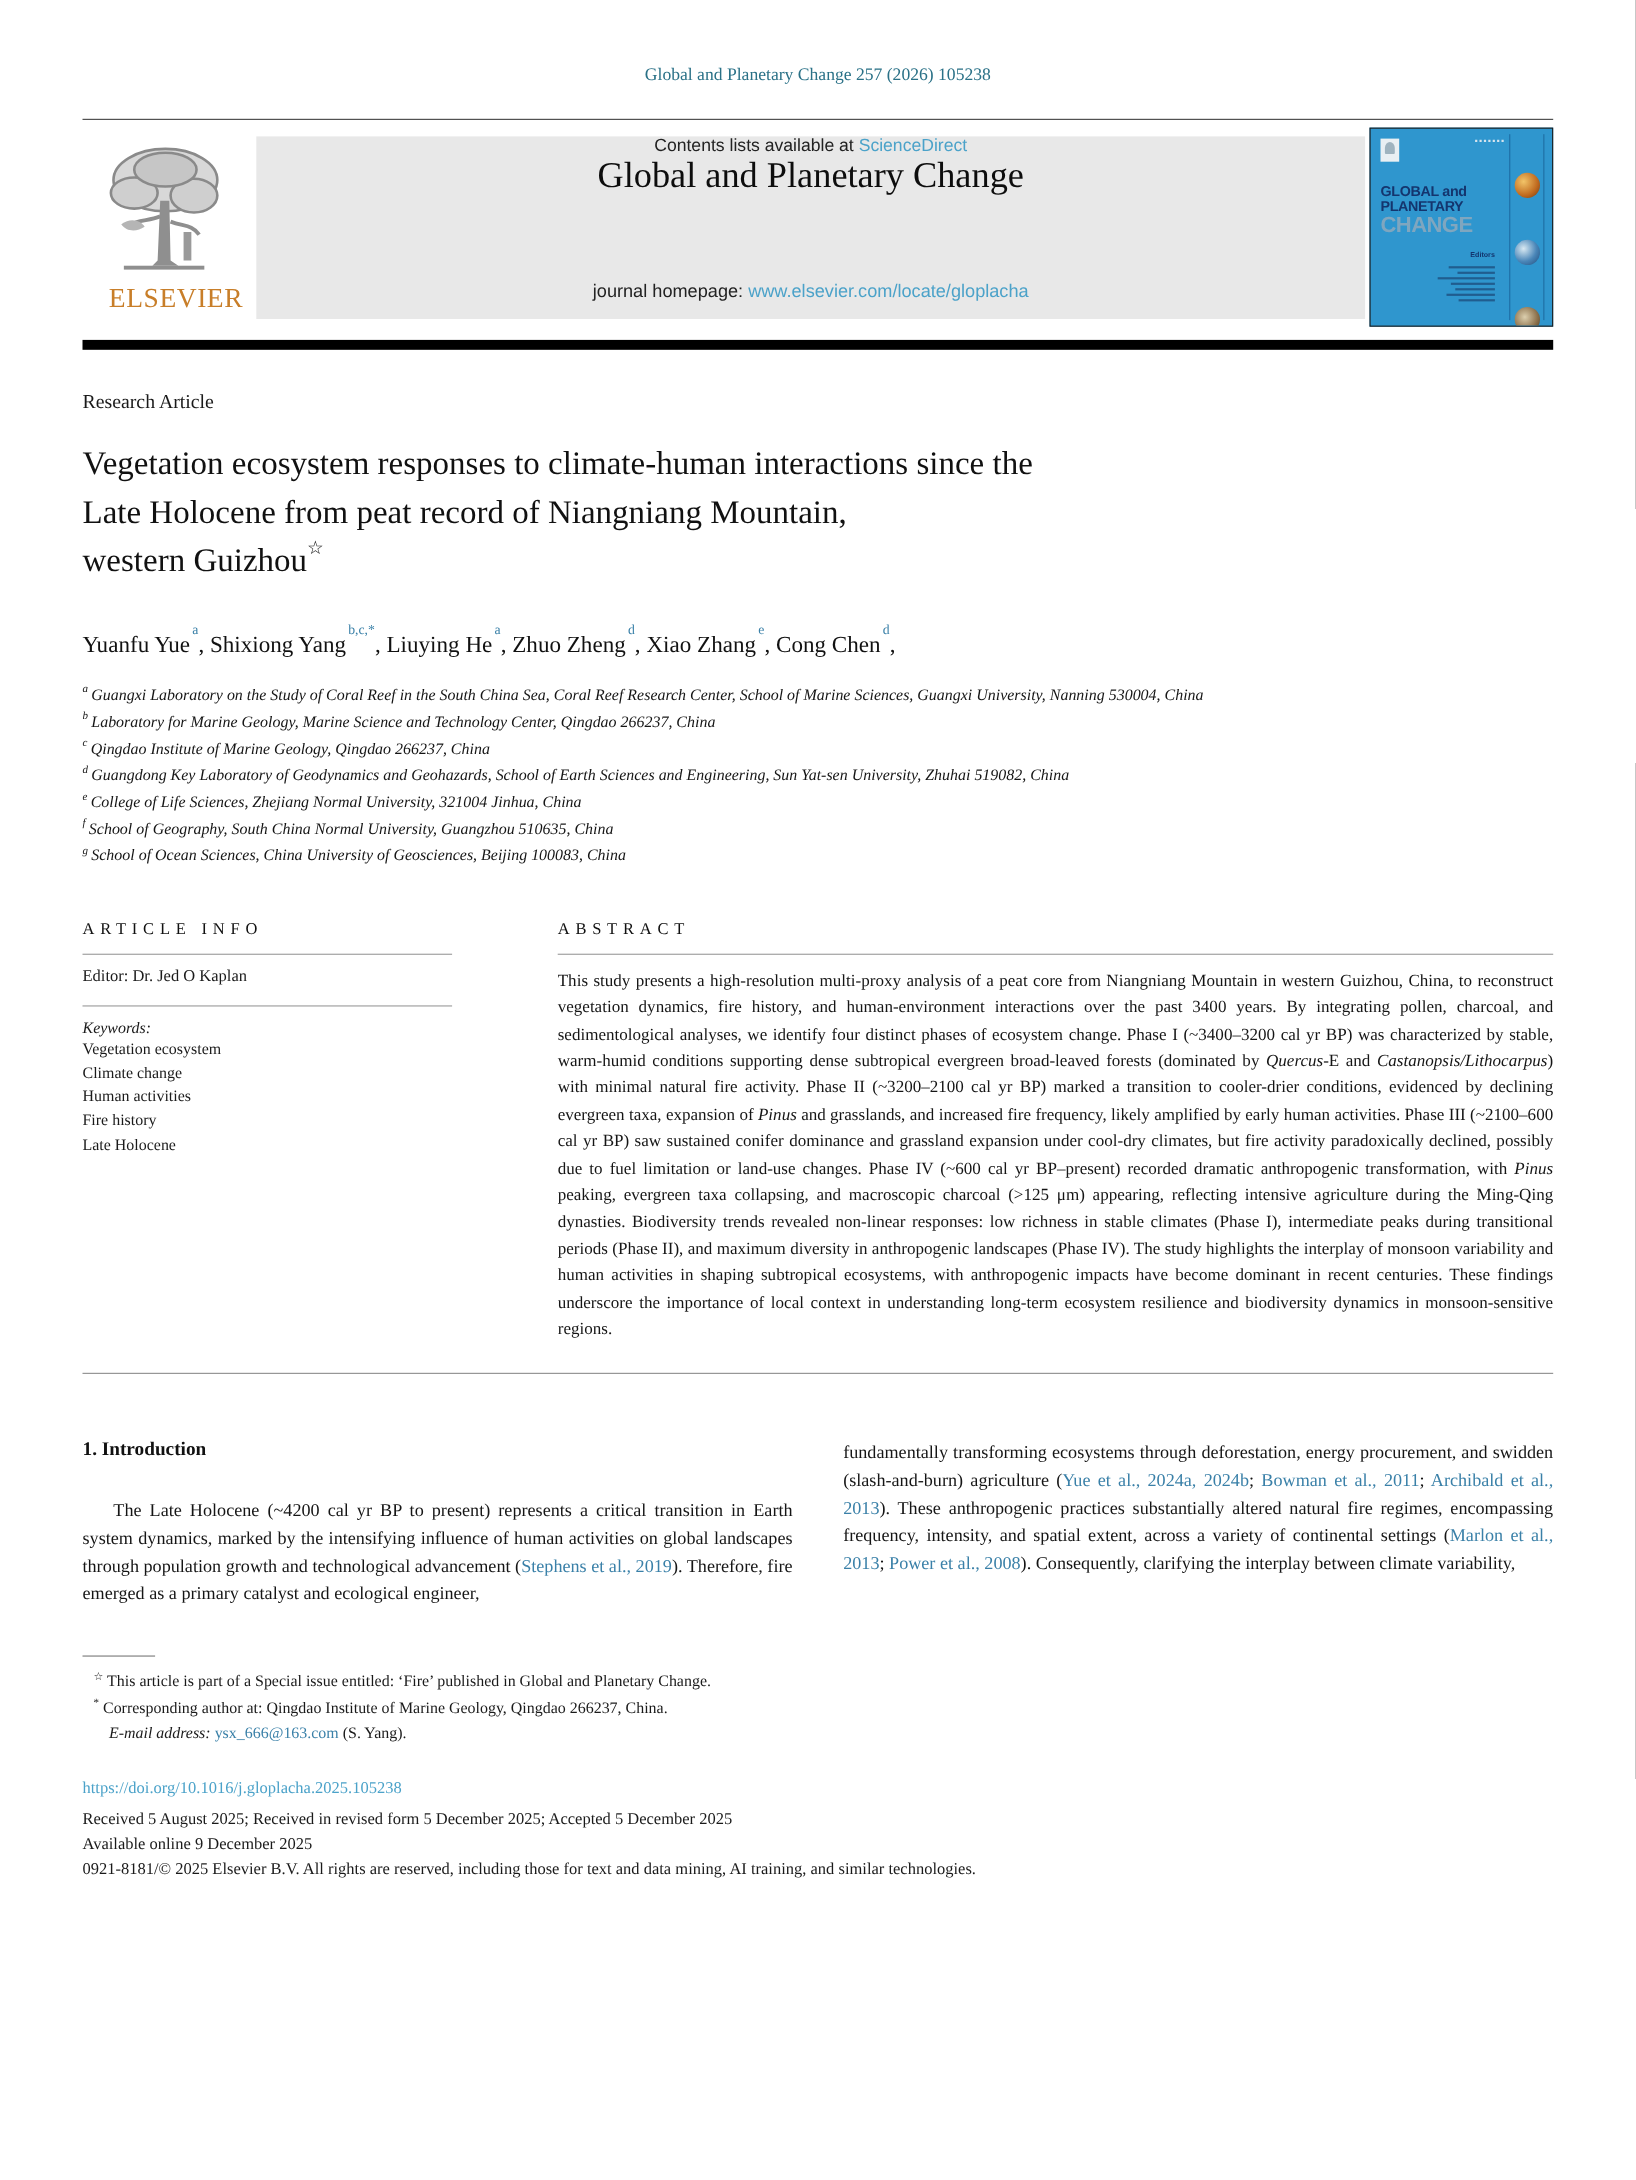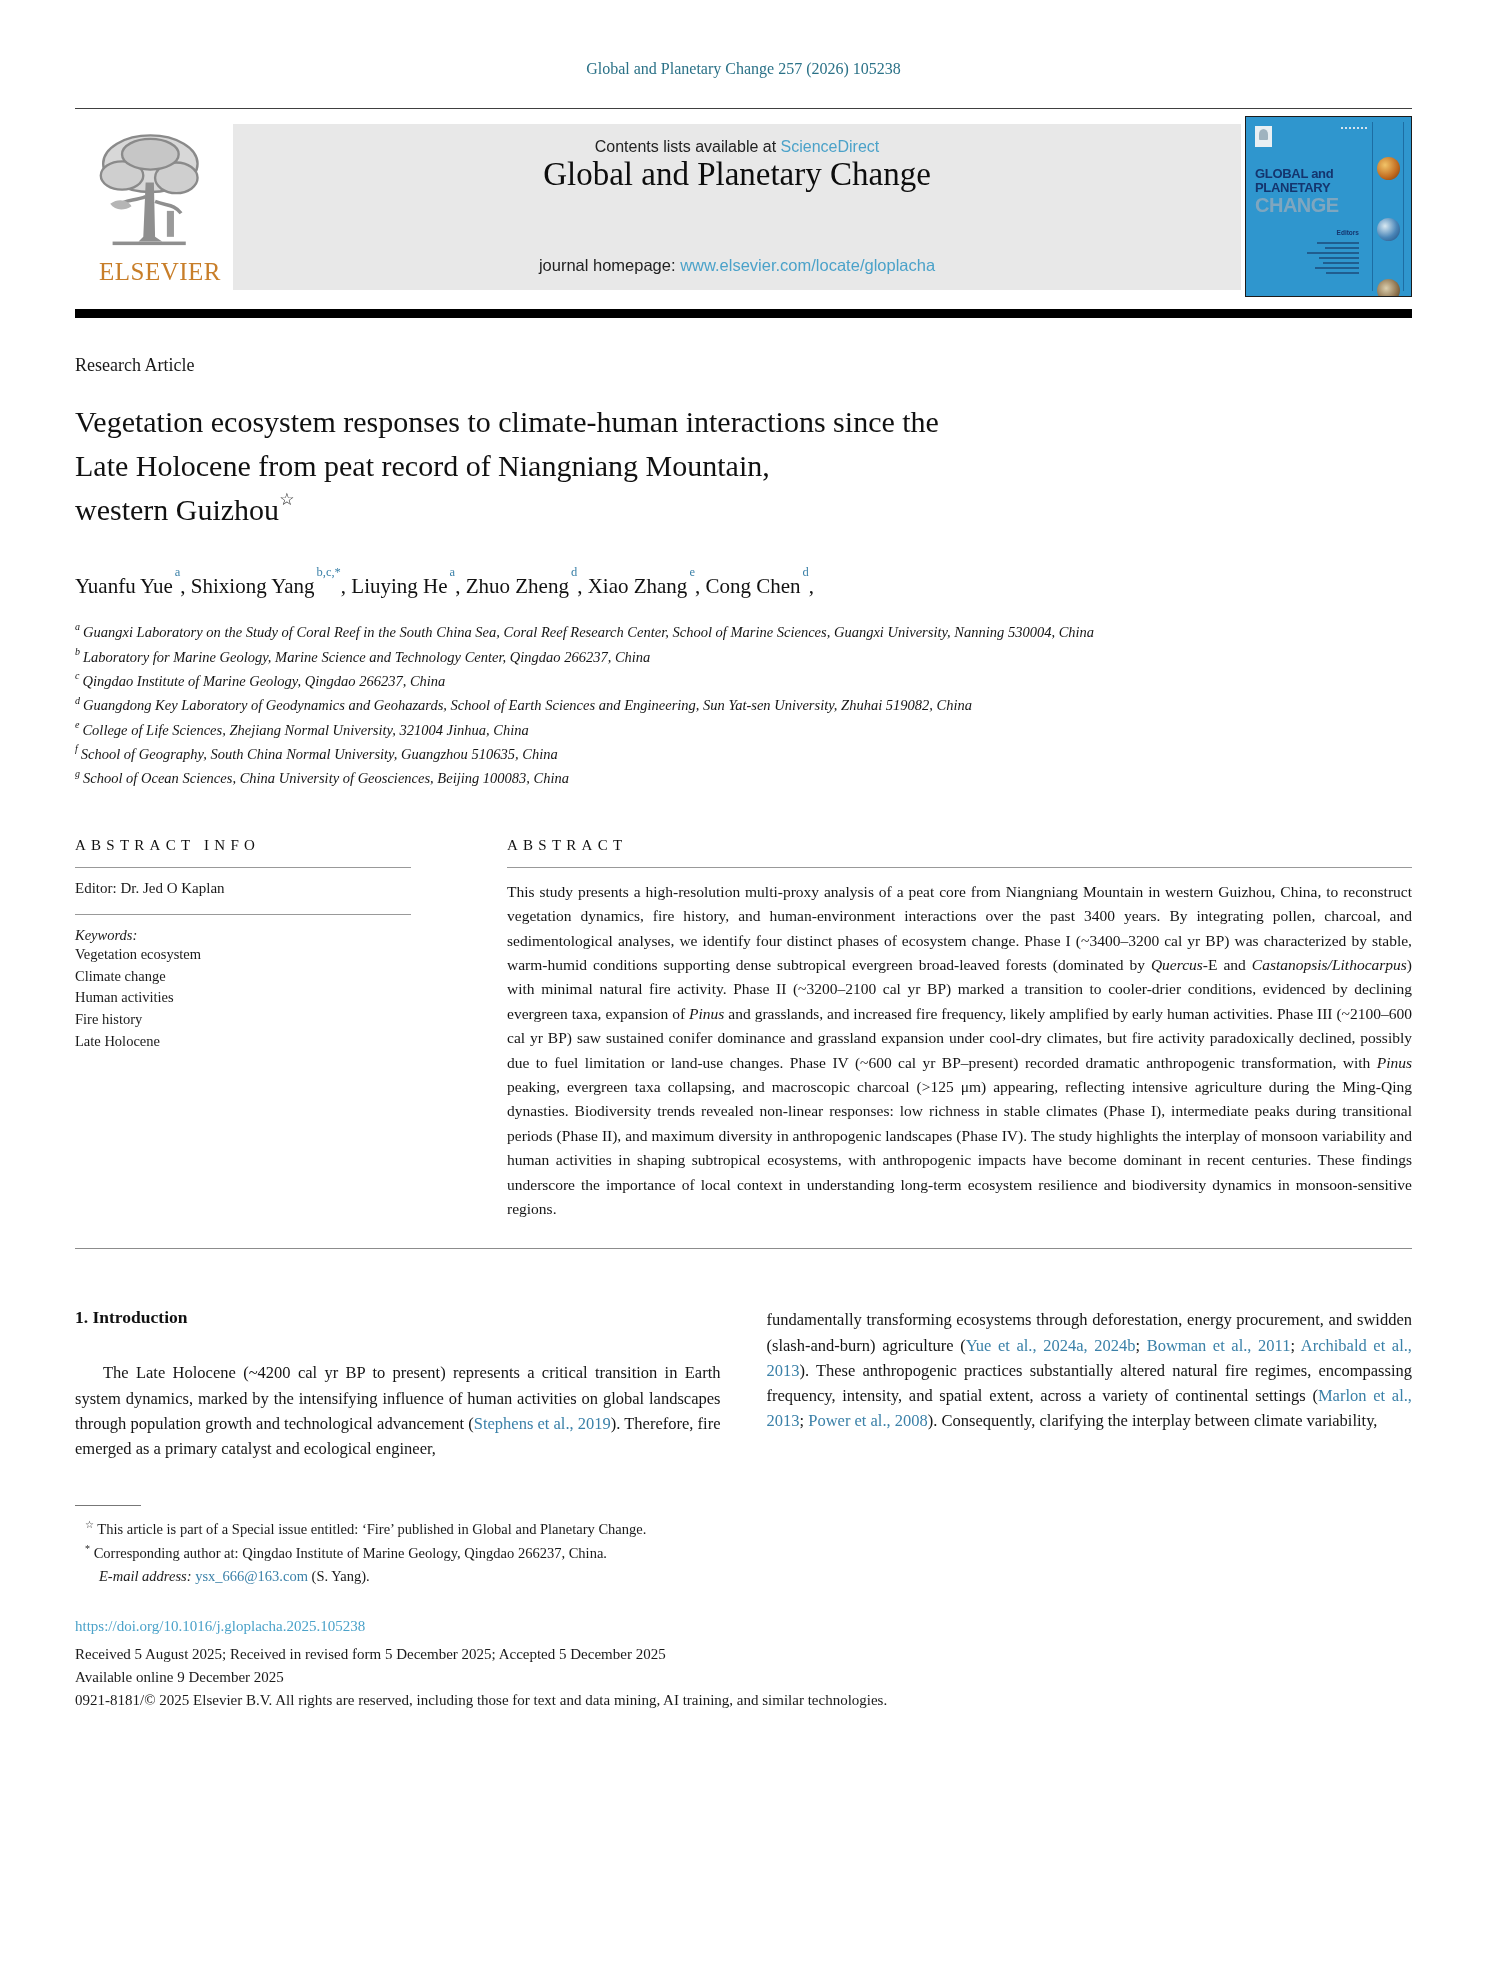--- a/index.html
+++ b/index.html
@@ -16,21 +16,21 @@
   .top-rule { margin:30px 75px 0 75px; border-top:1.5px solid #404040; }
 
   .masthead { margin:15px 75px 0 75px; display:flex; align-items:flex-start; }
   .logo-box { width:146px; height:166px; position:relative; padding-top:4px; }
   .logo-box svg { display:block; margin:0 auto; }
   .elsevier-word { font-size:25px; letter-spacing:0.5px; color:var(--elsevier-orange);
     font-family:"Liberation Serif", serif; text-align:right; margin-top:2px; }
 
   .band { flex:1; height:166px; background:#E8E8E8; position:relative; text-align:center;
     margin-left:12px; }
-  .contents-line { padding-top:14px; font-family:"Liberation Sans", sans-serif; font-size:16px; color:#222; }
+  .contents-line { font-family:"Liberation Sans", sans-serif; font-size:16px; color:#222; }
   .jtitle { font-size:33px; color:#0d0d0d; }
   .homepage-line { position:absolute; bottom:15px; left:0; right:0;
     font-family:"Liberation Sans", sans-serif; font-size:16.5px; color:#222;margin-top:48px; }
 
   .cover { width:167px; height:181px; margin-left:4px; margin-top:-8px; background:var(--cover-blue);
     border:1px solid #1b1b1b; position:relative; overflow:hidden; font-family:"Liberation Sans", sans-serif; }
   .cover-vline1 { position:absolute; top:5px; bottom:5px; right:38px; width:1px; background:#1d6da3; }
   .cover-vline2 { position:absolute; top:5px; bottom:5px; right:7px;  width:1px; background:#1d6da3; }
   .cover-logo { position:absolute; top:9px; left:9px; width:17px; height:21px; background:#e9eff3; }
   .cover-logo i { display:block; margin:3px auto 0 auto; width:9px; height:11px;
@@ -175,21 +175,21 @@
       <div><sup>b</sup>Laboratory for Marine Geology, Marine Science and Technology Center, Qingdao 266237, China</div>
       <div><sup>c</sup>Qingdao Institute of Marine Geology, Qingdao 266237, China</div>
       <div><sup>d</sup>Guangdong Key Laboratory of Geodynamics and Geohazards, School of Earth Sciences and Engineering, Sun Yat-sen University, Zhuhai 519082, China</div>
       <div><sup>e</sup>College of Life Sciences, Zhejiang Normal University, 321004 Jinhua, China</div>
       <div><sup>f</sup>School of Geography, South China Normal University, Guangzhou 510635, China</div>
       <div><sup>g</sup>School of Ocean Sciences, China University of Geosciences, Beijing 100083, China</div>
     </div>
 
   <div class="info-abs">
     <div class="info-col">
-      <div class="sec-head">ABSTRACT INFO</div>
+      <div class="sec-head">ARTICLE INFO</div>
       <hr class="hr1">
       <div class="editor">Editor: Dr. Jed O Kaplan</div>
       <hr class="hr1" style="margin-top:17px">
       <div class="kw-label">Keywords:</div>
       <div id="keywords">
           <div class="kw-item">Vegetation ecosystem</div>
           <div class="kw-item">Climate change</div>
           <div class="kw-item">Human activities</div>
           <div class="kw-item">Fire history</div>
           <div class="kw-item">Late Holocene</div>

